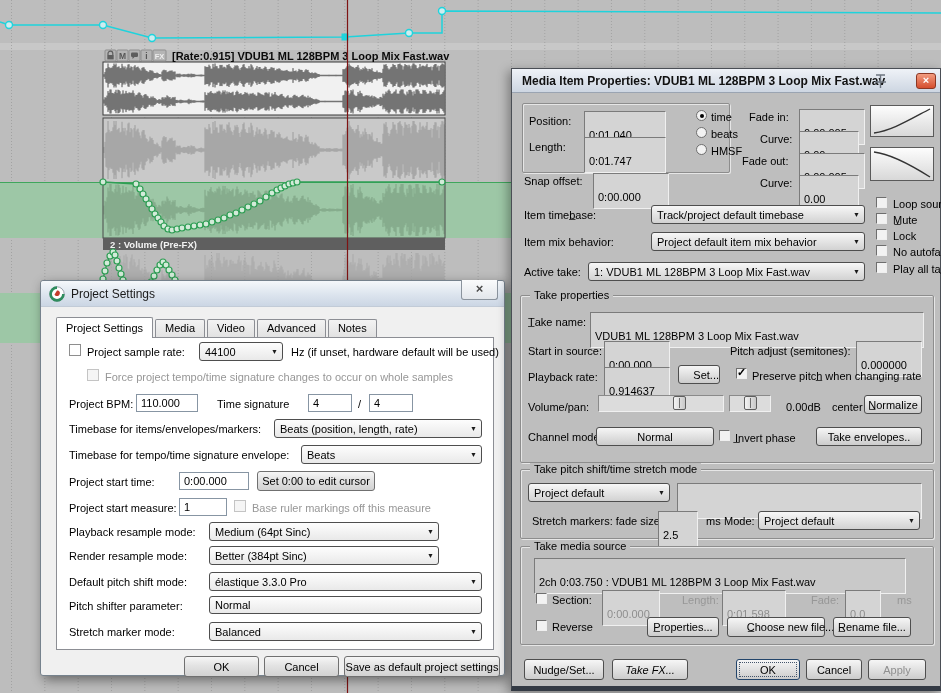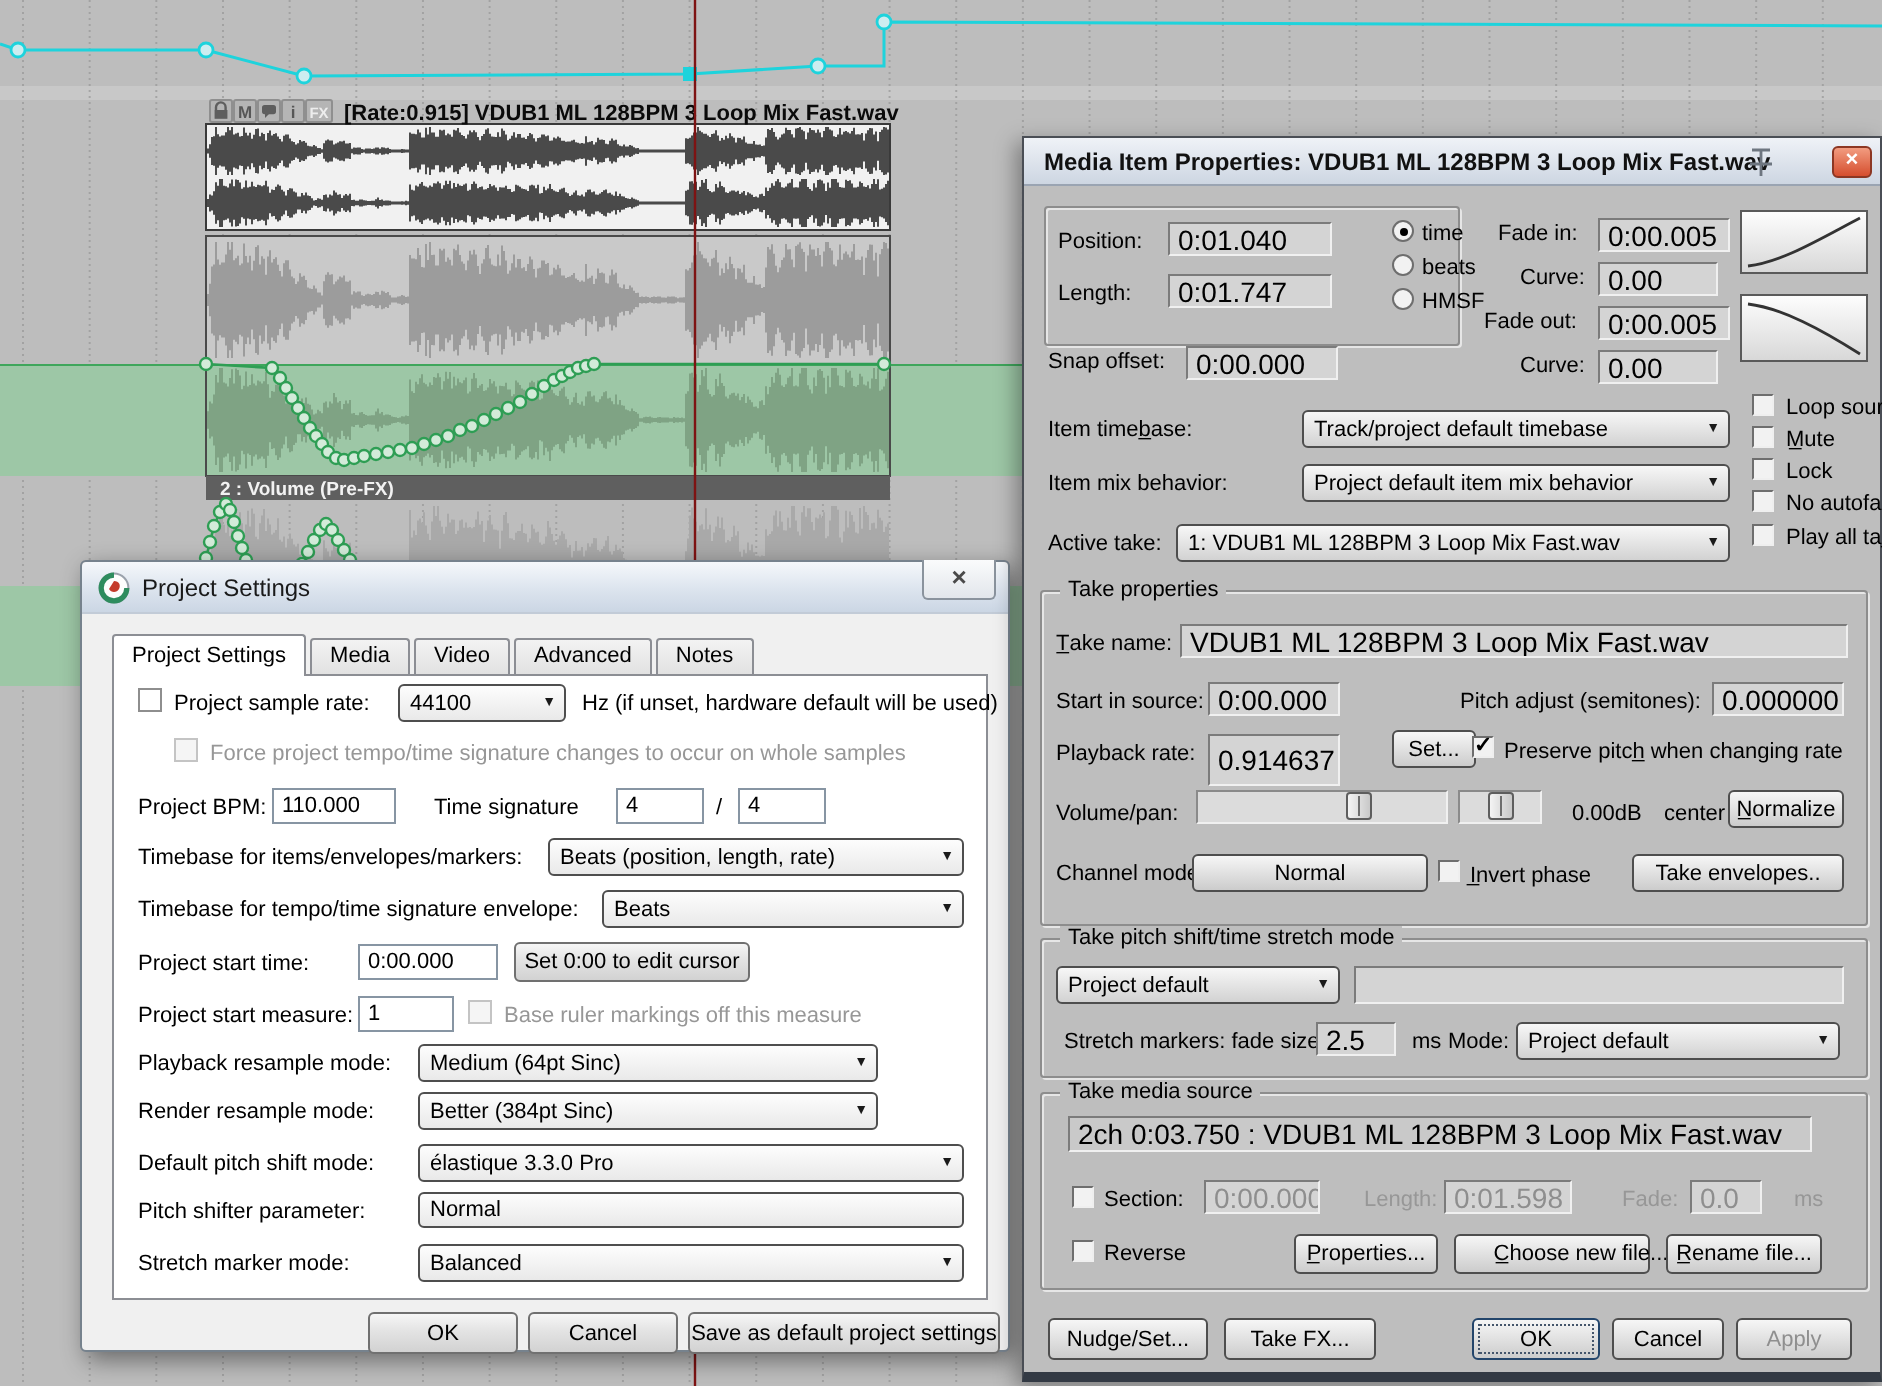--- a/index.html
+++ b/index.html
@@ -10,21 +10,21 @@
 
   
   .abs{position:absolute;}
   .lbl{position:absolute;white-space:nowrap;font-size:11px;color:#000;}
   .lbl.dis{color:#979797;}
   .cap{position:absolute;font-size:11px;background:#BEBEBE;padding:0 4px;white-space:nowrap;}
 
   
   .fld{position:absolute;background:#D4D4D4;border:1px solid;
        border-color:#7B7B7B #F0F0F0 #F0F0F0 #7B7B7B;
-       font-size:14px;padding:2px 4px;display:flex;align-items:center;overflow:hidden;white-space:nowrap;}
+       font-size:11px;padding:17px 4px;display:flex;align-items:flex-start;overflow:hidden;white-space:nowrap;}
   .fld.dis{color:#8E8E8E;}
   .combo{position:absolute;background:linear-gradient(#F7F7F7,#D2D2D2);
          border:1px solid #4E4E4E;border-radius:3px;font-size:11px;
          display:flex;align-items:center;padding:0 16px 0 5px;white-space:nowrap;overflow:hidden;}
   .combo::after{content:"▼";position:absolute;right:4px;top:50%;margin-top:-4px;font-size:7px;color:#1a1a1a;}
   .btn3d{position:absolute;background:linear-gradient(#F6F6F6,#CCCCCC);
          border:1px solid #4E4E4E;border-radius:3px;font-size:11px;
          display:flex;align-items:center;justify-content:center;white-space:nowrap;cursor:default;}
   .btn3d.def{border:1px solid #23456B;outline:1px dotted #44556B;outline-offset:-4px;}
   .btn3d.dis{color:#8F8F8F;}
@@ -465,21 +465,21 @@
       </div>
     <span class="lbl" style="left:218px;top:276px;">Pitch adjust (semitones):</span>
     <div class="fld" style="left:344px;top:272px;width:66px;height:17px;">
         <span>0.000000</span>
       </div>
 
     <span class="lbl" style="left:16px;top:302px;">Playback rate:</span>
     <div class="fld" style="left:92px;top:298px;width:66px;height:26px;">
         <span>0.914637</span>
       </div>
-    <div class="btn3d" style="left:184px;top:296px;width:42px;height:19px;">
+    <div class="btn3d" style="left:166px;top:296px;width:42px;height:19px;justify-content:flex-end;">
         <span>Set...</span>
       </div>
     <div class="cb checked" style="left:224px;top:299px;"></div>
     <span class="lbl" style="left:240px;top:301px;">Preserve pitch̲ when changing rate</span>
 
     <span class="lbl" style="left:16px;top:332px;">Volume/pan:</span>
     <div class="slider" style="left:86px;top:326px;width:126px;height:17px;">
       <div class="handle" style="left:74px;"></div>
     </div>
     <div class="slider" style="left:217px;top:326px;width:42px;height:17px;">
@@ -544,21 +544,21 @@
     <div class="btn3d" style="left:215px;top:548px;width:98px;height:20px;padding-left:29px;">
         <span>C̲hoose new file...</span>
       </div>
     <div class="btn3d" style="left:321px;top:548px;width:78px;height:20px;">
         <span>R̲ename file...</span>
       </div>
 
     <div class="btn3d" style="left:12px;top:590px;width:80px;height:21px;">
         <span>Nudge/Set...</span>
       </div>
-    <div class="btn3d" style="left:100px;top:590px;width:76px;height:21px;">
+    <div class="btn3d" style="left:100px;top:590px;width:76px;height:21px;font-style:italic;">
         <span>Take FX...</span>
       </div>
     <div class="btn3d def" style="left:224px;top:590px;width:64px;height:21px;">
         <span>OK</span>
       </div>
     <div class="btn3d" style="left:294px;top:590px;width:56px;height:21px;">
         <span>Cancel</span>
       </div>
     <div class="btn3d dis" style="left:356px;top:590px;width:58px;height:21px;">
         <span>Apply</span>

